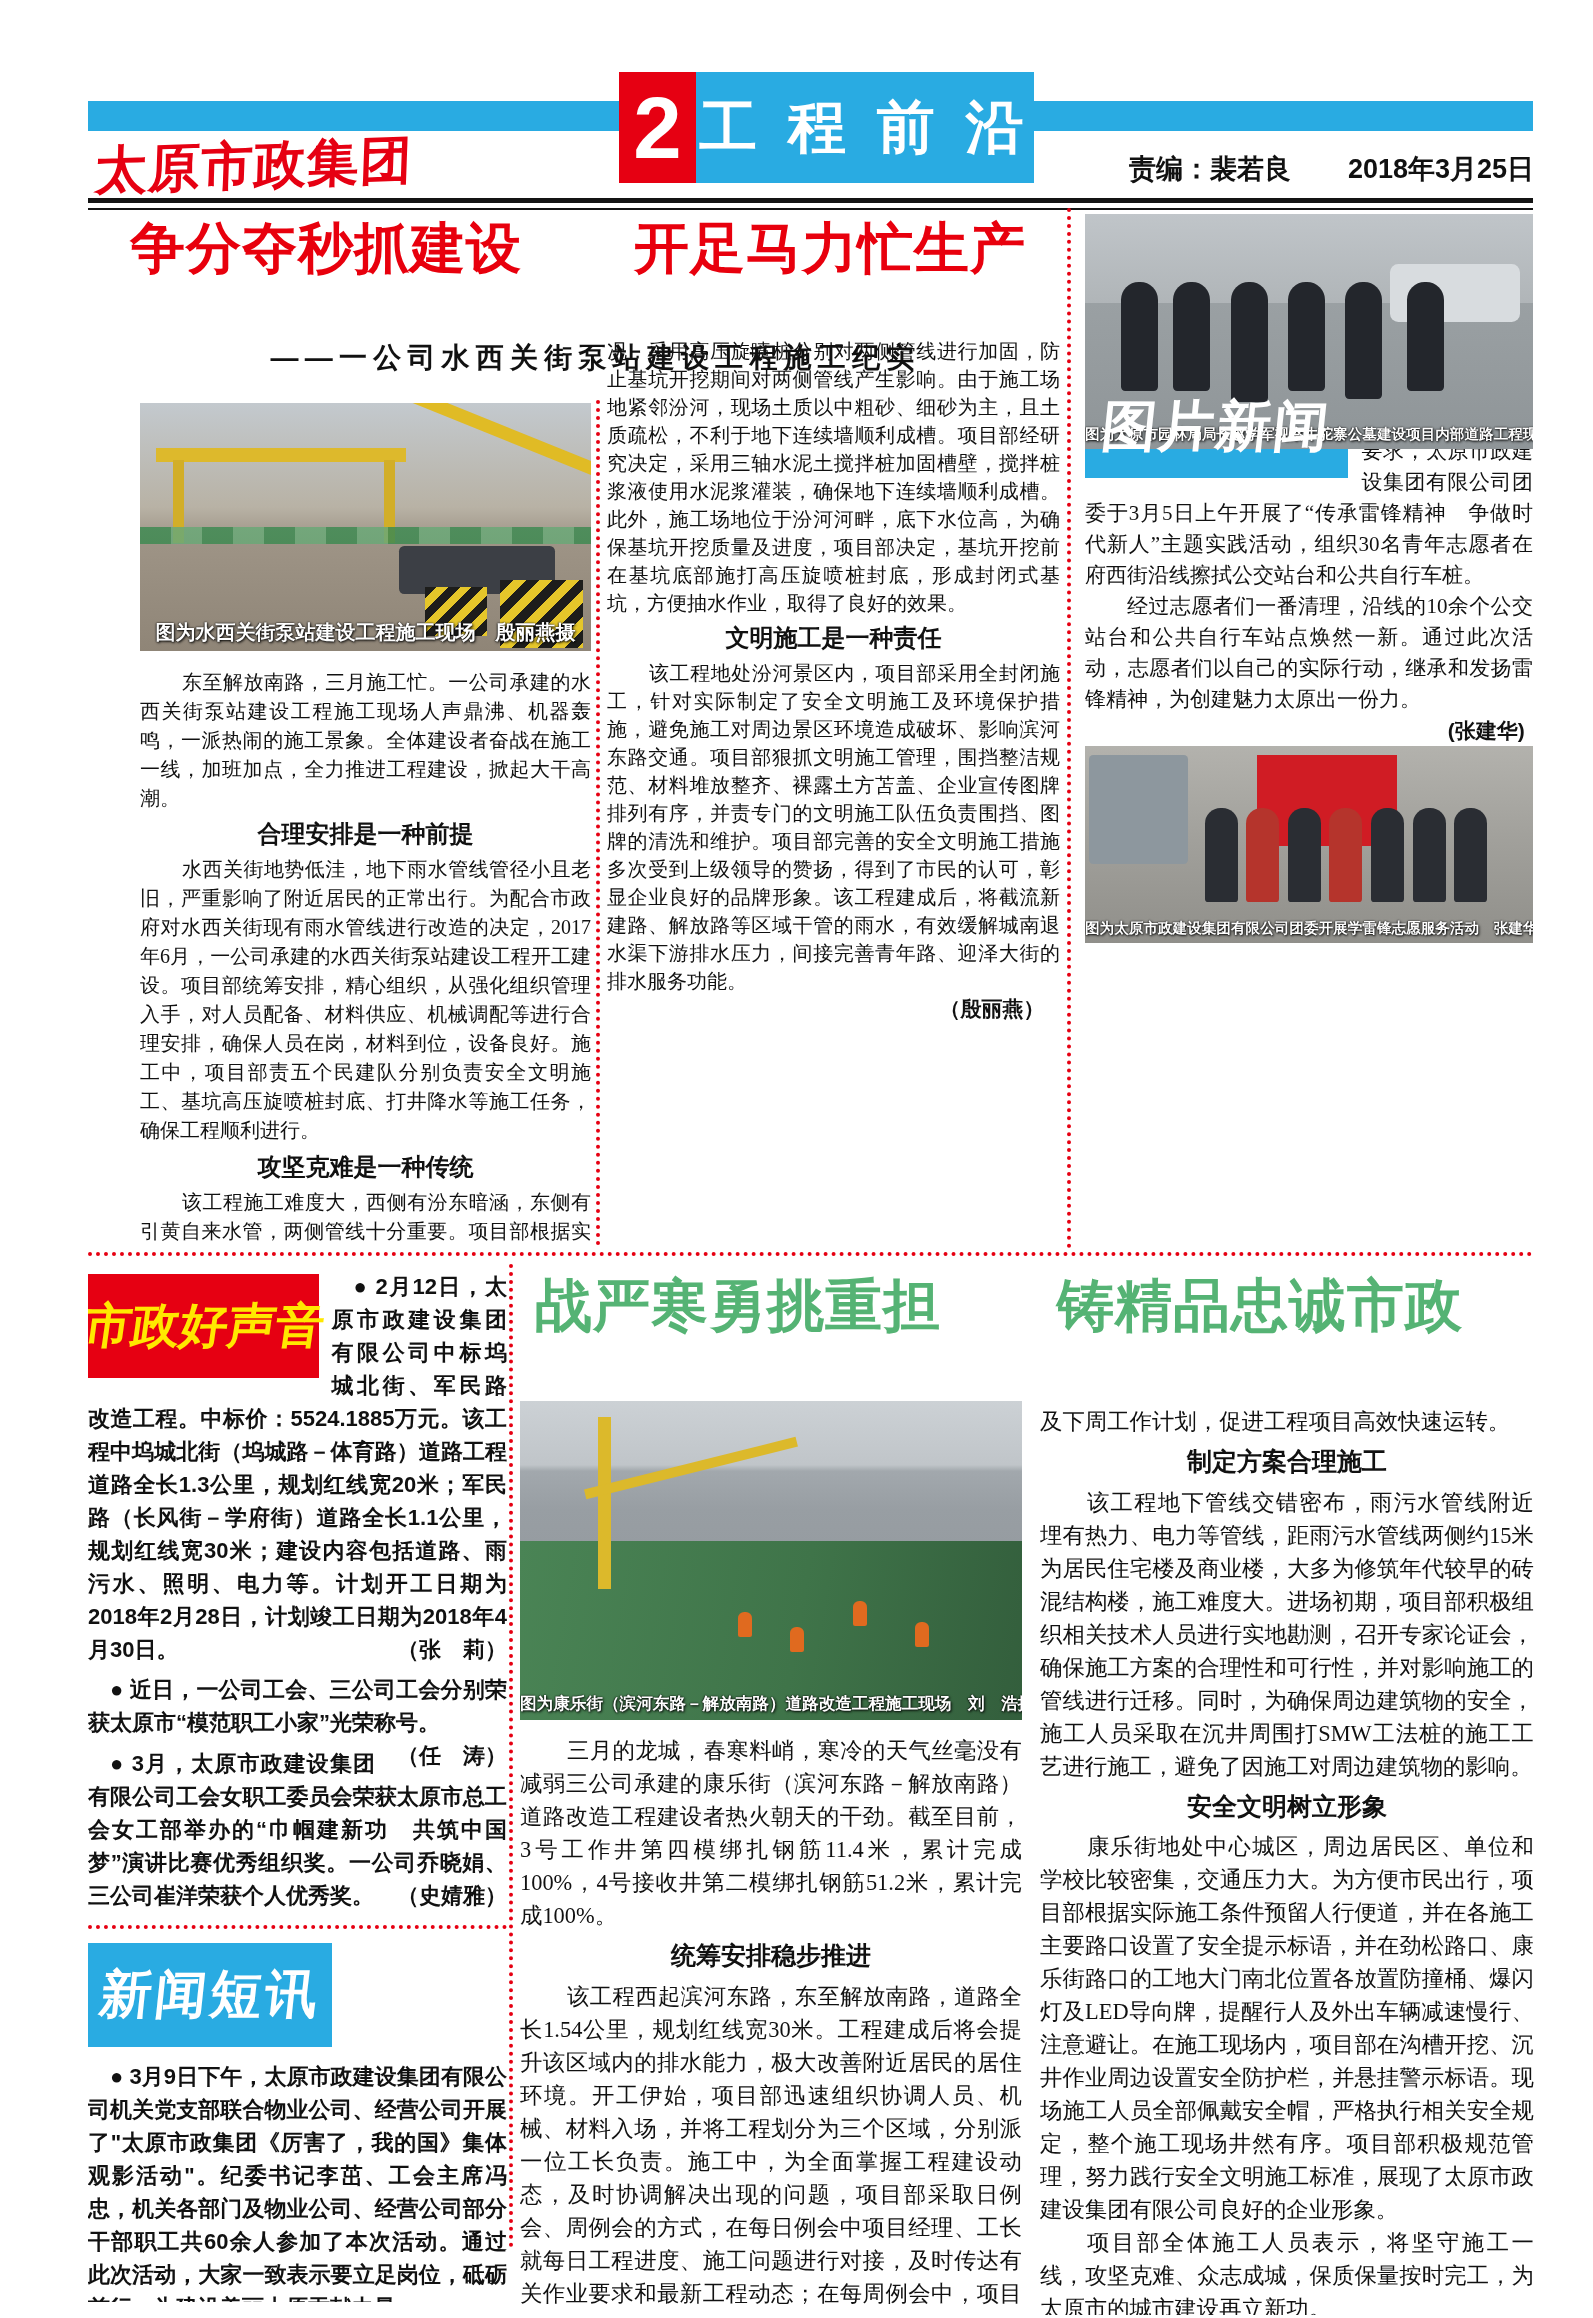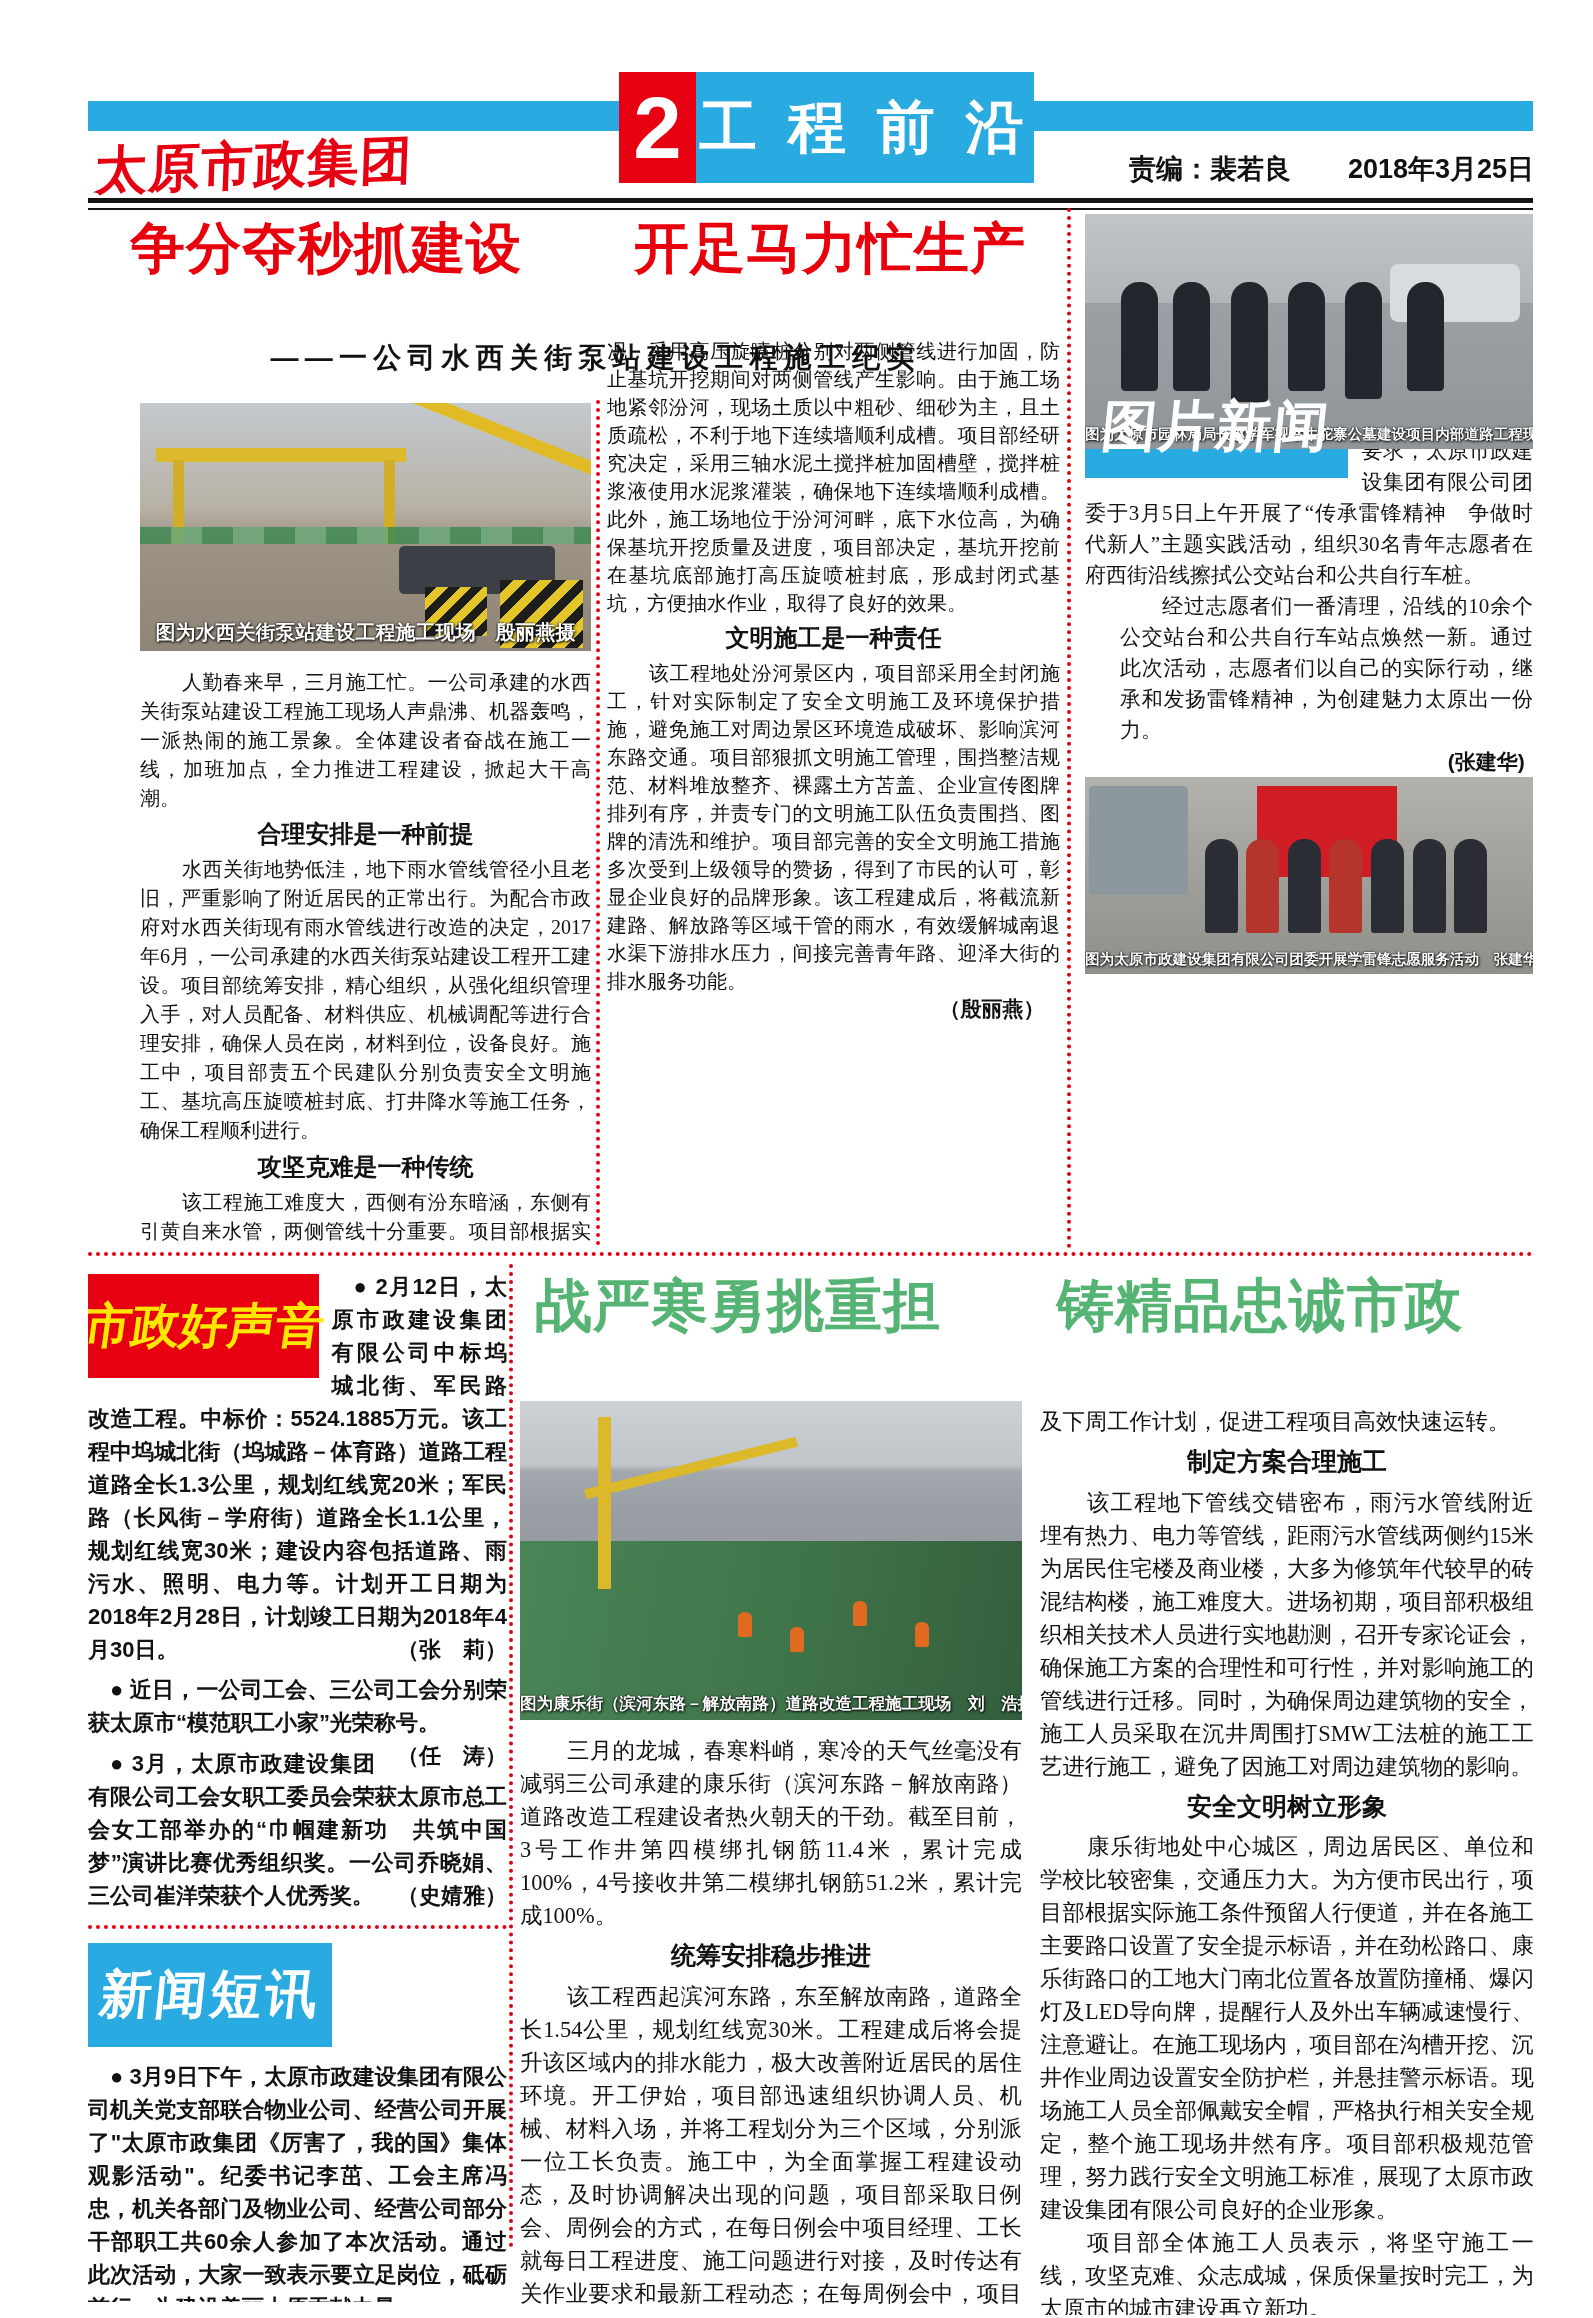--- a/index.html
+++ b/index.html
@@ -155,21 +155,21 @@
     <div class="shape leg2"></div>
     <div class="shape boom"></div>
     <div class="shape fence"></div>
     <div class="shape truck"></div>
     <div class="shape stripe1"></div>
     <div class="shape stripe2"></div>
     <figcaption class="pcap">图为水西关街泵站建设工程施工现场　殷丽燕摄</figcaption>
   </figure>
 
   <div class="col leftcol">
-    <p class="b">人勤春来早，三月施工忙。一公司承建的水西关街泵站建设工程施工现场人声鼎沸、机器轰鸣，一派热闹的施工景象。全体建设者奋战在施工一线，加班加点，全力推进工程建设，掀起大干高潮。</p>
+    <p class="b">东至解放南路，三月施工忙。一公司承建的水西关街泵站建设工程施工现场人声鼎沸、机器轰鸣，一派热闹的施工景象。全体建设者奋战在施工一线，加班加点，全力推进工程建设，掀起大干高潮。</p>
     <h3 class="ih">合理安排是一种前提</h3>
     <p class="b">水西关街地势低洼，地下雨水管线管径小且老旧，严重影响了附近居民的正常出行。为配合市政府对水西关街现有雨水管线进行改造的决定，2017年6月，一公司承建的水西关街泵站建设工程开工建设。项目部统筹安排，精心组织，从强化组织管理入手，对人员配备、材料供应、机械调配等进行合理安排，确保人员在岗，材料到位，设备良好。施工中，项目部责五个民建队分别负责安全文明施工、基坑高压旋喷桩封底、打井降水等施工任务，确保工程顺利进行。</p>
     <h3 class="ih">攻坚克难是一种传统</h3>
     <p class="b">该工程施工难度大，西侧有汾东暗涵，东侧有引黄自来水管，两侧管线十分重要。项目部根据实际情</p>
   </div>
 
   <div class="col midcol">
     <p class="b cont">况，采用高压旋喷桩分别对两侧管线进行加固，防止基坑开挖期间对两侧管线产生影响。由于施工场地紧邻汾河，现场土质以中粗砂、细砂为主，且土质疏松，不利于地下连续墙顺利成槽。项目部经研究决定，采用三轴水泥土搅拌桩加固槽壁，搅拌桩浆液使用水泥浆灌装，确保地下连续墙顺利成槽。此外，施工场地位于汾河河畔，底下水位高，为确保基坑开挖质量及进度，项目部决定，基坑开挖前在基坑底部施打高压旋喷桩封底，形成封闭式基坑，方便抽水作业，取得了良好的效果。</p>
     <h3 class="ih">文明施工是一种责任</h3>
     <p class="b">该工程地处汾河景区内，项目部采用全封闭施工，针对实际制定了安全文明施工及环境保护措施，避免施工对周边景区环境造成破坏、影响滨河东路交通。项目部狠抓文明施工管理，围挡整洁规范、材料堆放整齐、裸露土方苫盖、企业宣传图牌排列有序，并责专门的文明施工队伍负责围挡、图牌的清洗和维护。项目部完善的安全文明施工措施多次受到上级领导的赞扬，得到了市民的认可，彰显企业良好的品牌形象。该工程建成后，将截流新建路、解放路等区域干管的雨水，有效缓解城南退水渠下游排水压力，间接完善青年路、迎泽大街的排水服务功能。</p>
@@ -192,21 +192,21 @@
       <b class="lead">本报讯</b><span>　2月24日，太原市园林局局长赵学军视察由三公司承建的太原市牛驼寨公墓建设项目景区内部道路工程。太原市政建设集团有限公司党委书记、董事长张平国一行三人陪同视察。</span><span class="fr">（唐　超）</span>
     </p>
 
     <div class="dotrule"></div>
 
     <div>
       <div class="pnlabel">
         <span>图片新闻</span>
       </div>
       <p class="k" style="font-size:21px;line-height:31px;">按照团市委学雷锋志愿服务活动要求，太原市政建设集团有限公司团委于3月5日上午开展了“传承雷锋精神　争做时代新人”主题实践活动，组织30名青年志愿者在府西街沿线擦拭公交站台和公共自行车桩。</p>
-      <p class="k" style="font-size:21px;line-height:31px;margin-left:35px;">经过志愿者们一番清理，沿线的10余个公交站台和公共自行车站点焕然一新。通过此次活动，志愿者们以自己的实际行动，继承和发扬雷锋精神，为创建魅力太原出一份力。</p>
+      <p class="k" style="font-size:21px;line-height:31px;">经过志愿者们一番清理，沿线的10余个公交站台和公共自行车站点焕然一新。通过此次活动，志愿者们以自己的实际行动，继承和发扬雷锋精神，为创建魅力太原出一份力。</p>
       <p class="k sigr" style="font-size:21px;line-height:31px;">(张建华)</p>
     </div>
 
     <figure class="photo p3">
       <div class="shape bus"></div>
       <div class="shape flag"></div>
       <div class="shape fig" style="left:120px;"></div>
       <div class="shape fig figr" style="left:161px;"></div>
       <div class="shape fig" style="left:203px;"></div>
       <div class="shape fig figr" style="left:244px;"></div>

